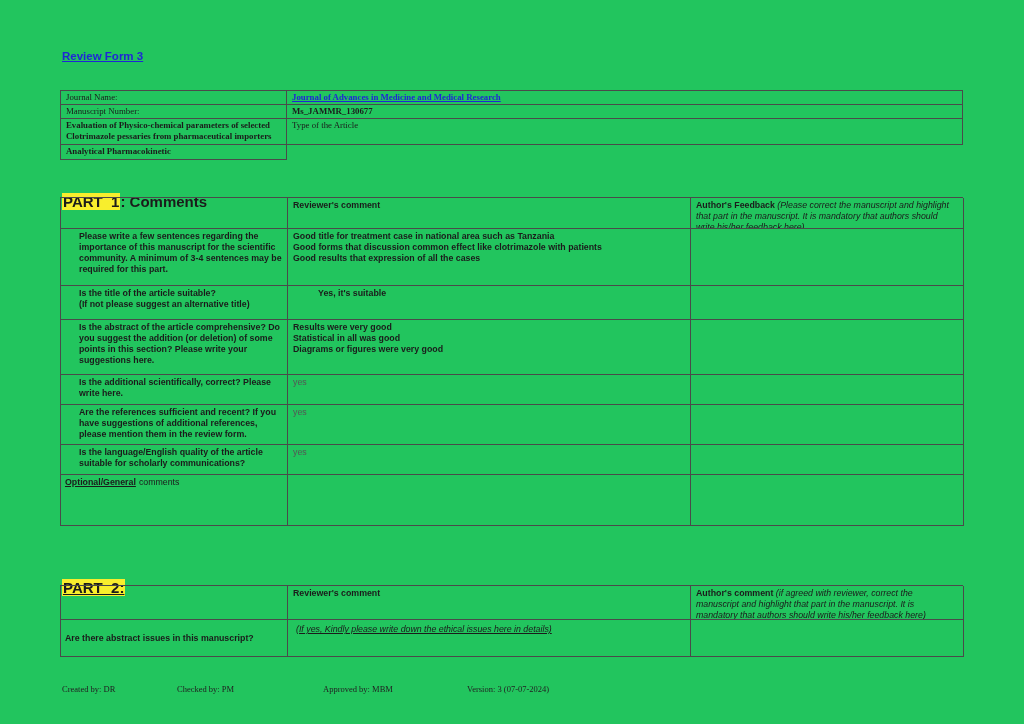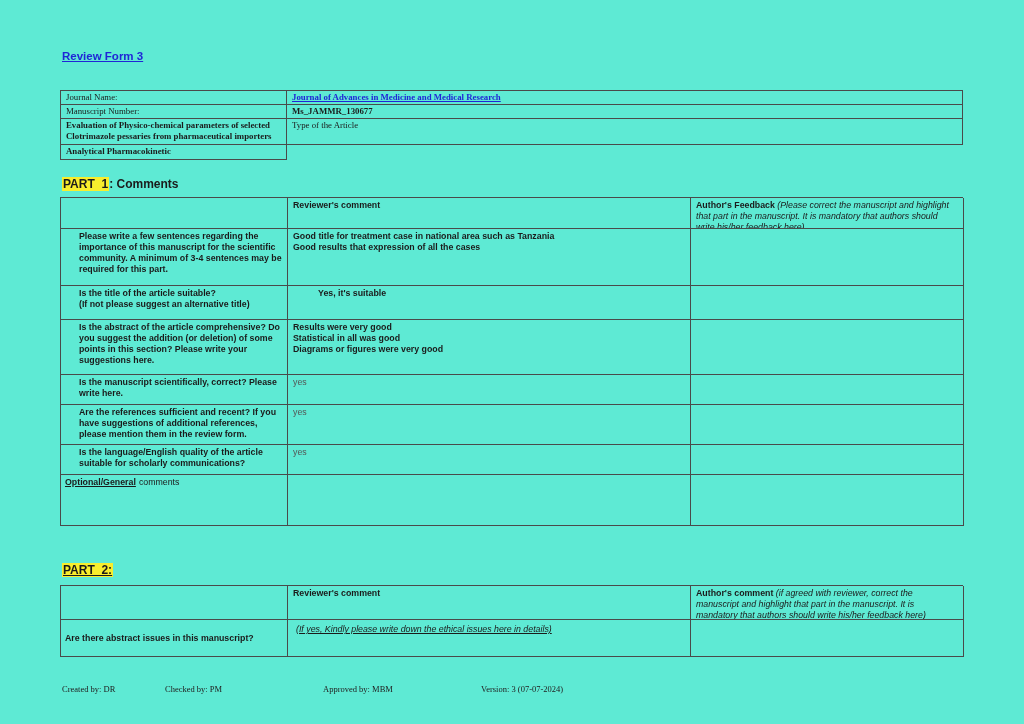--- a/index.html
+++ b/index.html
@@ -9,21 +9,21 @@
     --text:#1b1b1b;
     --muted:#555555;
   }
   *{box-sizing:border-box;}
   html,body{margin:0;padding:0;}
   body{
     width:1024px;height:724px;background:#ffffff;
     font-family:"Liberation Sans","DejaVu Sans",sans-serif;
     color:var(--text);
   }
-  .page{position:relative;width:1024px;height:724px;overflow:hidden;background:#5eead4;}
+  .page{position:relative;width:1024px;height:724px;overflow:hidden;background:#22c55e;}
 
   .doc-title{
     position:absolute;left:62px;top:50px;
     font-size:11.5px;font-weight:bold;color:var(--link_blue);
     text-decoration:underline;
   }
 
   .grid-table{position:absolute;left:60px;display:grid;border-top:1px solid var(--border);border-left:1px solid var(--border);width:903px;}
   .cell{
     border-right:1px solid var(--border);
@@ -33,21 +33,21 @@
     overflow:hidden;
   }
 
   
   .info-table{top:90px;grid-template-columns:226px 676px;grid-template-rows:14px 14px 26px 15px;font-family:Liberation Serif, serif;}
   .info-table .cell{padding-top:1px;}
   .val{font-weight:bold;}
   .link{color:var(--link_blue);font-weight:bold;text-decoration:underline;}
 
   
-  .part-label{position:absolute;left:62px;font-size:12px;font-weight:bold;}
+  .part-label{position:absolute;left:62px;font-size:15px;font-weight:bold;margin-top:16px;}
   .part1-label{top:177px;}
   .part2-label{top:563px;}
   .hl{background:var(--highlight);white-space:pre;padding:0 1px;}
   .part2-label .hl{text-decoration:underline;}
 
   
   .part1-table{top:197px;grid-template-columns:227px 403px 273px;
     grid-template-rows:31px 57px 34px 55px 30px 40px 30px 51px;}
   .q{font-weight:bold;padding-left:18px;}
   .q .q2{display:block;}
@@ -62,21 +62,21 @@
 
   
   .part2-table{top:585px;grid-template-columns:227px 403px 273px;grid-template-rows:34px 37px;}
   .eth-q{font-weight:bold;display:flex;align-items:center;padding-left:4px;}
   .itu{font-style:italic;text-decoration:underline;font-weight:normal;padding-left:8px;padding-top:4px;}
 
   
   .footer{position:absolute;top:684px;left:0;width:896px;height:14px;
     font-family:"Liberation Serif","DejaVu Serif",serif;font-size:8.5px;color:#222;}
   .footer span{position:absolute;top:0;}
-  .f1{left:62px;} .f2{left:165px;} .f3{left:303px;margin-left:20px;} .f4{left:481px;}
+  .f1{left:62px;} .f2{left:177px;} .f3{left:303px;margin-left:20px;} .f4{left:467px;}
 </style>
 </head>
 <body>
 
 <div class="page">
 
   <div class="doc-title">Review Form 3</div>
 
   <div class="grid-table info-table">
     <div class="cell">Journal Name:</div>
@@ -98,20 +98,21 @@
     <div class="cell"></div>
     <div class="cell hdr">Reviewer's comment</div>
     <div class="cell hdr">
       <span>Author's Feedback</span>
       <span class="note">(Please correct the manuscript and highlight that part in the manuscript. It is mandatory that authors should write his/her feedback here)</span>
     </div>
 
     <div class="cell q">Please write a few sentences regarding the importance of this manuscript for the scientific community. A minimum of 3-4 sentences may be required for this part.</div>
     <div class="cell">
       <div class="comment-line">Good title for treatment case in national area such as Tanzania</div>
+      <div class="comment-line">Good forms that discussion common effect like clotrimazole with patients</div>
       <div class="comment-line">Good results that expression of all the cases</div>
     </div>
     <div class="cell"></div>
 
     <div class="cell q">
       <span>Is the title of the article suitable?</span>
       <span class="q2">(If not please suggest an alternative title)</span>
     </div>
     <div class="cell">
       <div class="comment-line indent1">Yes, it's suitable</div>
@@ -119,21 +120,21 @@
     <div class="cell"></div>
 
     <div class="cell q">Is the abstract of the article comprehensive? Do you suggest the addition (or deletion) of some points in this section? Please write your suggestions here.</div>
     <div class="cell">
       <div class="comment-line">Results were very good</div>
       <div class="comment-line">Statistical in all was good</div>
       <div class="comment-line">Diagrams or figures were very good</div>
     </div>
     <div class="cell"></div>
 
-    <div class="cell q">Is the manuscript scientifically, correct? Please write here.</div>
+    <div class="cell q">Is the additional scientifically, correct? Please write here.</div>
     <div class="cell">
       <div class="comment-plain">yes</div>
     </div>
     <div class="cell"></div>
 
     <div class="cell q">Are the references sufficient and recent? If you have suggestions of additional references, please mention them in the review form.</div>
     <div class="cell">
       <div class="comment-plain">yes</div>
     </div>
     <div class="cell"></div>

